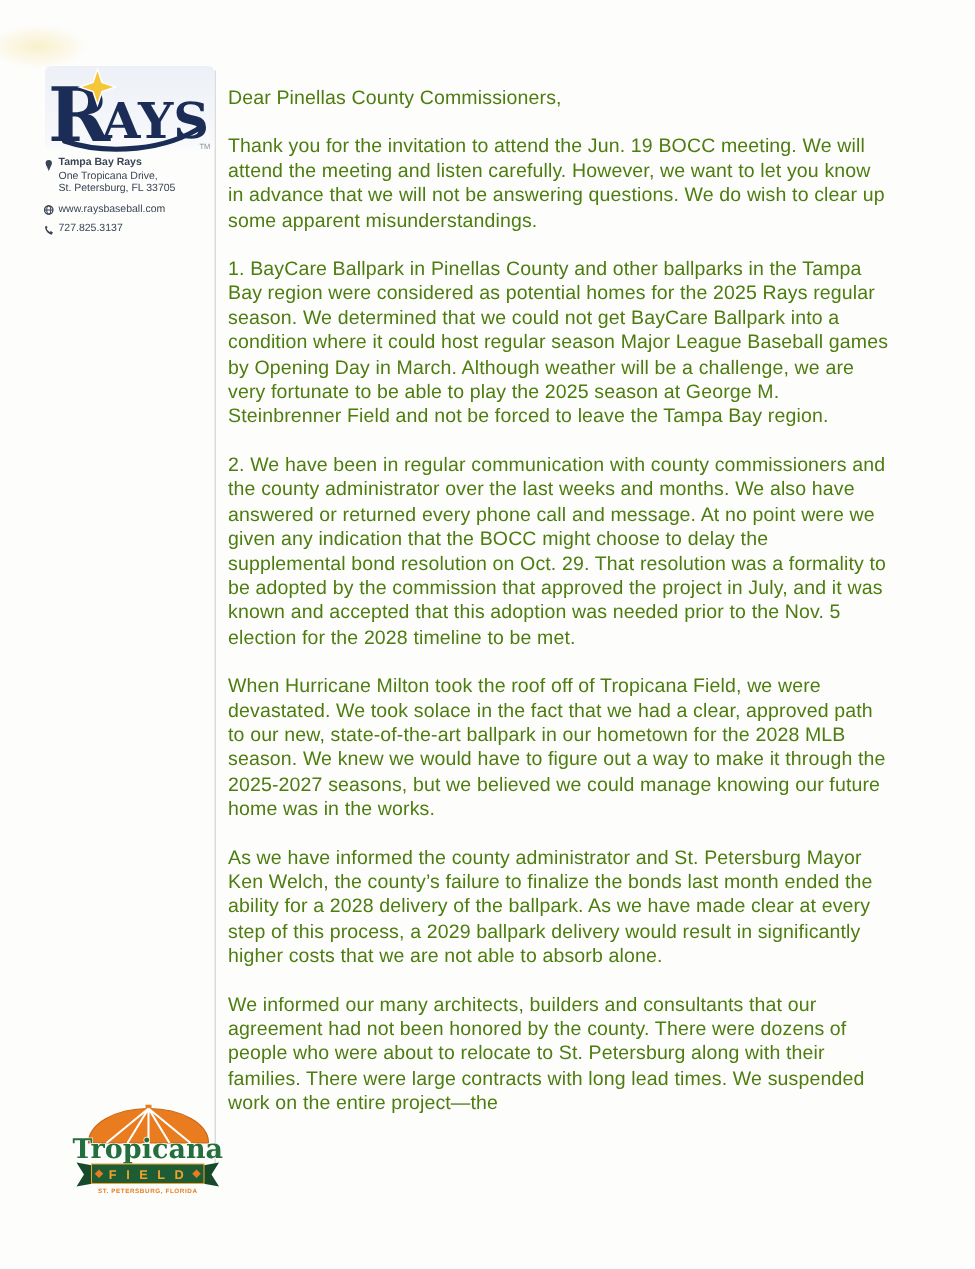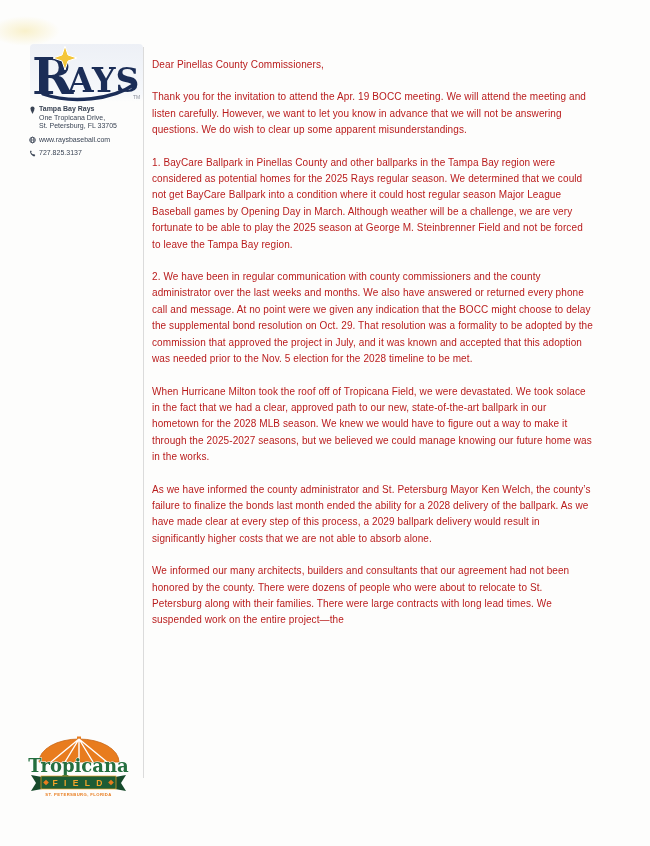--- a/index.html
+++ b/index.html
@@ -36,26 +36,26 @@
     color:#3a4454; font-size:7px; line-height:8.6px;
   }
   .contact-group { margin-bottom:5px; }
   .contact-line { display:flex; align-items:flex-start; gap:3px; }
   .contact-line .ico { flex:0 0 7px; width:7px; height:8px; margin-top:0.5px; }
   .contact-indent { margin-left:10px; }
   .contact .strong { font-weight:bold; }
   
   .letter {
     position:absolute; left:152px; top:57px; width:441px;
-    color:#b91c1c; font-size:10px; line-height:16.4px;
+    color:#4d7c0f; font-size:13px; line-height:16.4px;
     letter-spacing:0.1px;
   }
   .letter p { margin:0 0 16px 0; }
   
-  .tropicana-logo { position:absolute; left:28px; top:735px; width:101px; height:62px; }
+  .tropicana-logo { position:absolute; left:48px; top:735px; width:101px; height:62px; }
   .tropicana-logo svg { display:block; width:101px; height:62px; }
   .trop-name {
     font-family:"DejaVu Serif", serif; font-weight:bold;
     fill:#256f3f; stroke:#ffffff; stroke-width:0.9px; paint-order:stroke;
   }
   .trop-field {
     font-family:"Liberation Sans", sans-serif; font-weight:bold;
     fill:#f0a32a; letter-spacing:2px;
   }
   .trop-loc {
@@ -110,21 +110,21 @@
         <svg class="ico" viewBox="0 0 8 9">
           <path d="M1.3 1.1 C0.8 3.6 3.4 6.8 6.2 7.4 L7.2 5.7 L5.5 4.5 L4.8 5.2 C3.7 4.7 2.8 3.7 2.4 2.6 L3.1 1.9 L2.3 0.5 Z" fill="#3a4454"></path>
         </svg>
         <span>727.825.3137</span>
       </div>
     </div>
   </div>
 
   <div class="letter">
     <p>Dear Pinellas County Commissioners,</p>
-    <p>Thank you for the invitation to attend the Apr. 19 BOCC meeting. We will attend the meeting and listen carefully. However, we want to let you know in advance that we will not be answering questions. We do wish to clear up some apparent misunderstandings.</p>
+    <p>Thank you for the invitation to attend the Jun. 19 BOCC meeting. We will attend the meeting and listen carefully. However, we want to let you know in advance that we will not be answering questions. We do wish to clear up some apparent misunderstandings.</p>
     <p>1. BayCare Ballpark in Pinellas County and other ballparks in the Tampa Bay region were considered as potential homes for the 2025 Rays regular season. We determined that we could not get BayCare Ballpark into a condition where it could host regular season Major League Baseball games by Opening Day in March. Although weather will be a challenge, we are very fortunate to be able to play the 2025 season at George M. Steinbrenner Field and not be forced to leave the Tampa Bay region.</p>
     <p>2. We have been in regular communication with county commissioners and the county administrator over the last weeks and months. We also have answered or returned every phone call and message. At no point were we given any indication that the BOCC might choose to delay the supplemental bond resolution on Oct. 29. That resolution was a formality to be adopted by the commission that approved the project in July, and it was known and accepted that this adoption was needed prior to the Nov. 5 election for the 2028 timeline to be met.</p>
     <p>When Hurricane Milton took the roof off of Tropicana Field, we were devastated. We took solace in the fact that we had a clear, approved path to our new, state-of-the-art ballpark in our hometown for the 2028 MLB season. We knew we would have to figure out a way to make it through the 2025-2027 seasons, but we believed we could manage knowing our future home was in the works.</p>
     <p>As we have informed the county administrator and St. Petersburg Mayor Ken Welch, the county’s failure to finalize the bonds last month ended the ability for a 2028 delivery of the ballpark. As we have made clear at every step of this process, a 2029 ballpark delivery would result in significantly higher costs that we are not able to absorb alone.</p>
     <p>We informed our many architects, builders and consultants that our agreement had not been honored by the county.  There were dozens of people who were about to relocate to St. Petersburg along with their families. There were large contracts with long lead times. We suspended work on the entire project—the</p>
   </div>
 
   <div class="tropicana-logo">
     <svg viewBox="0 0 101 62">
 

